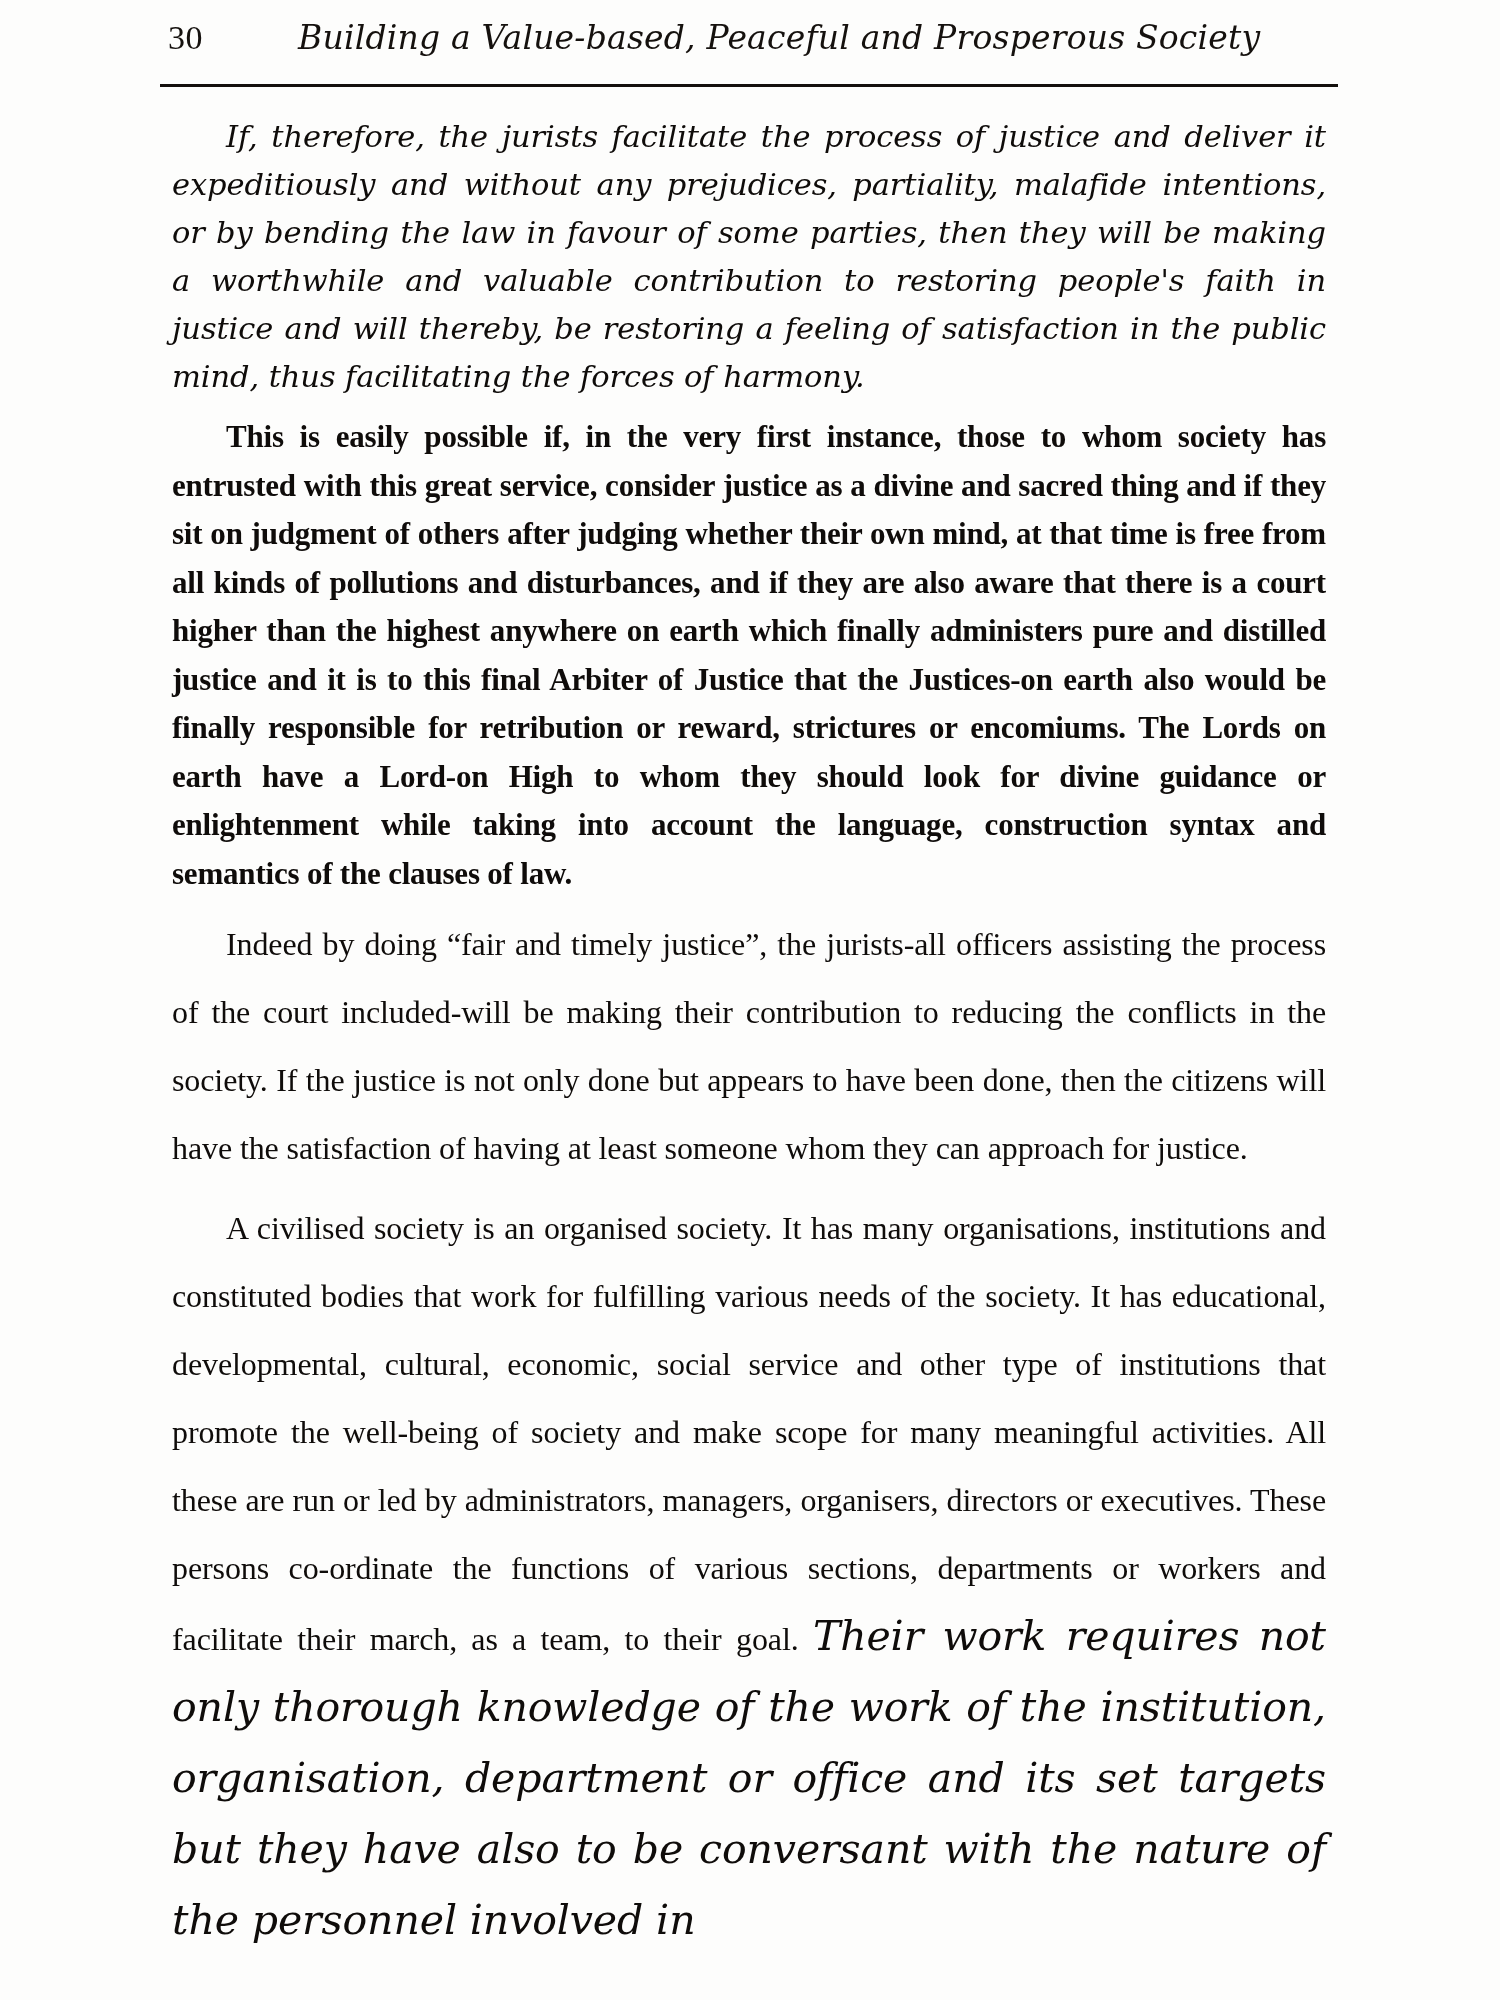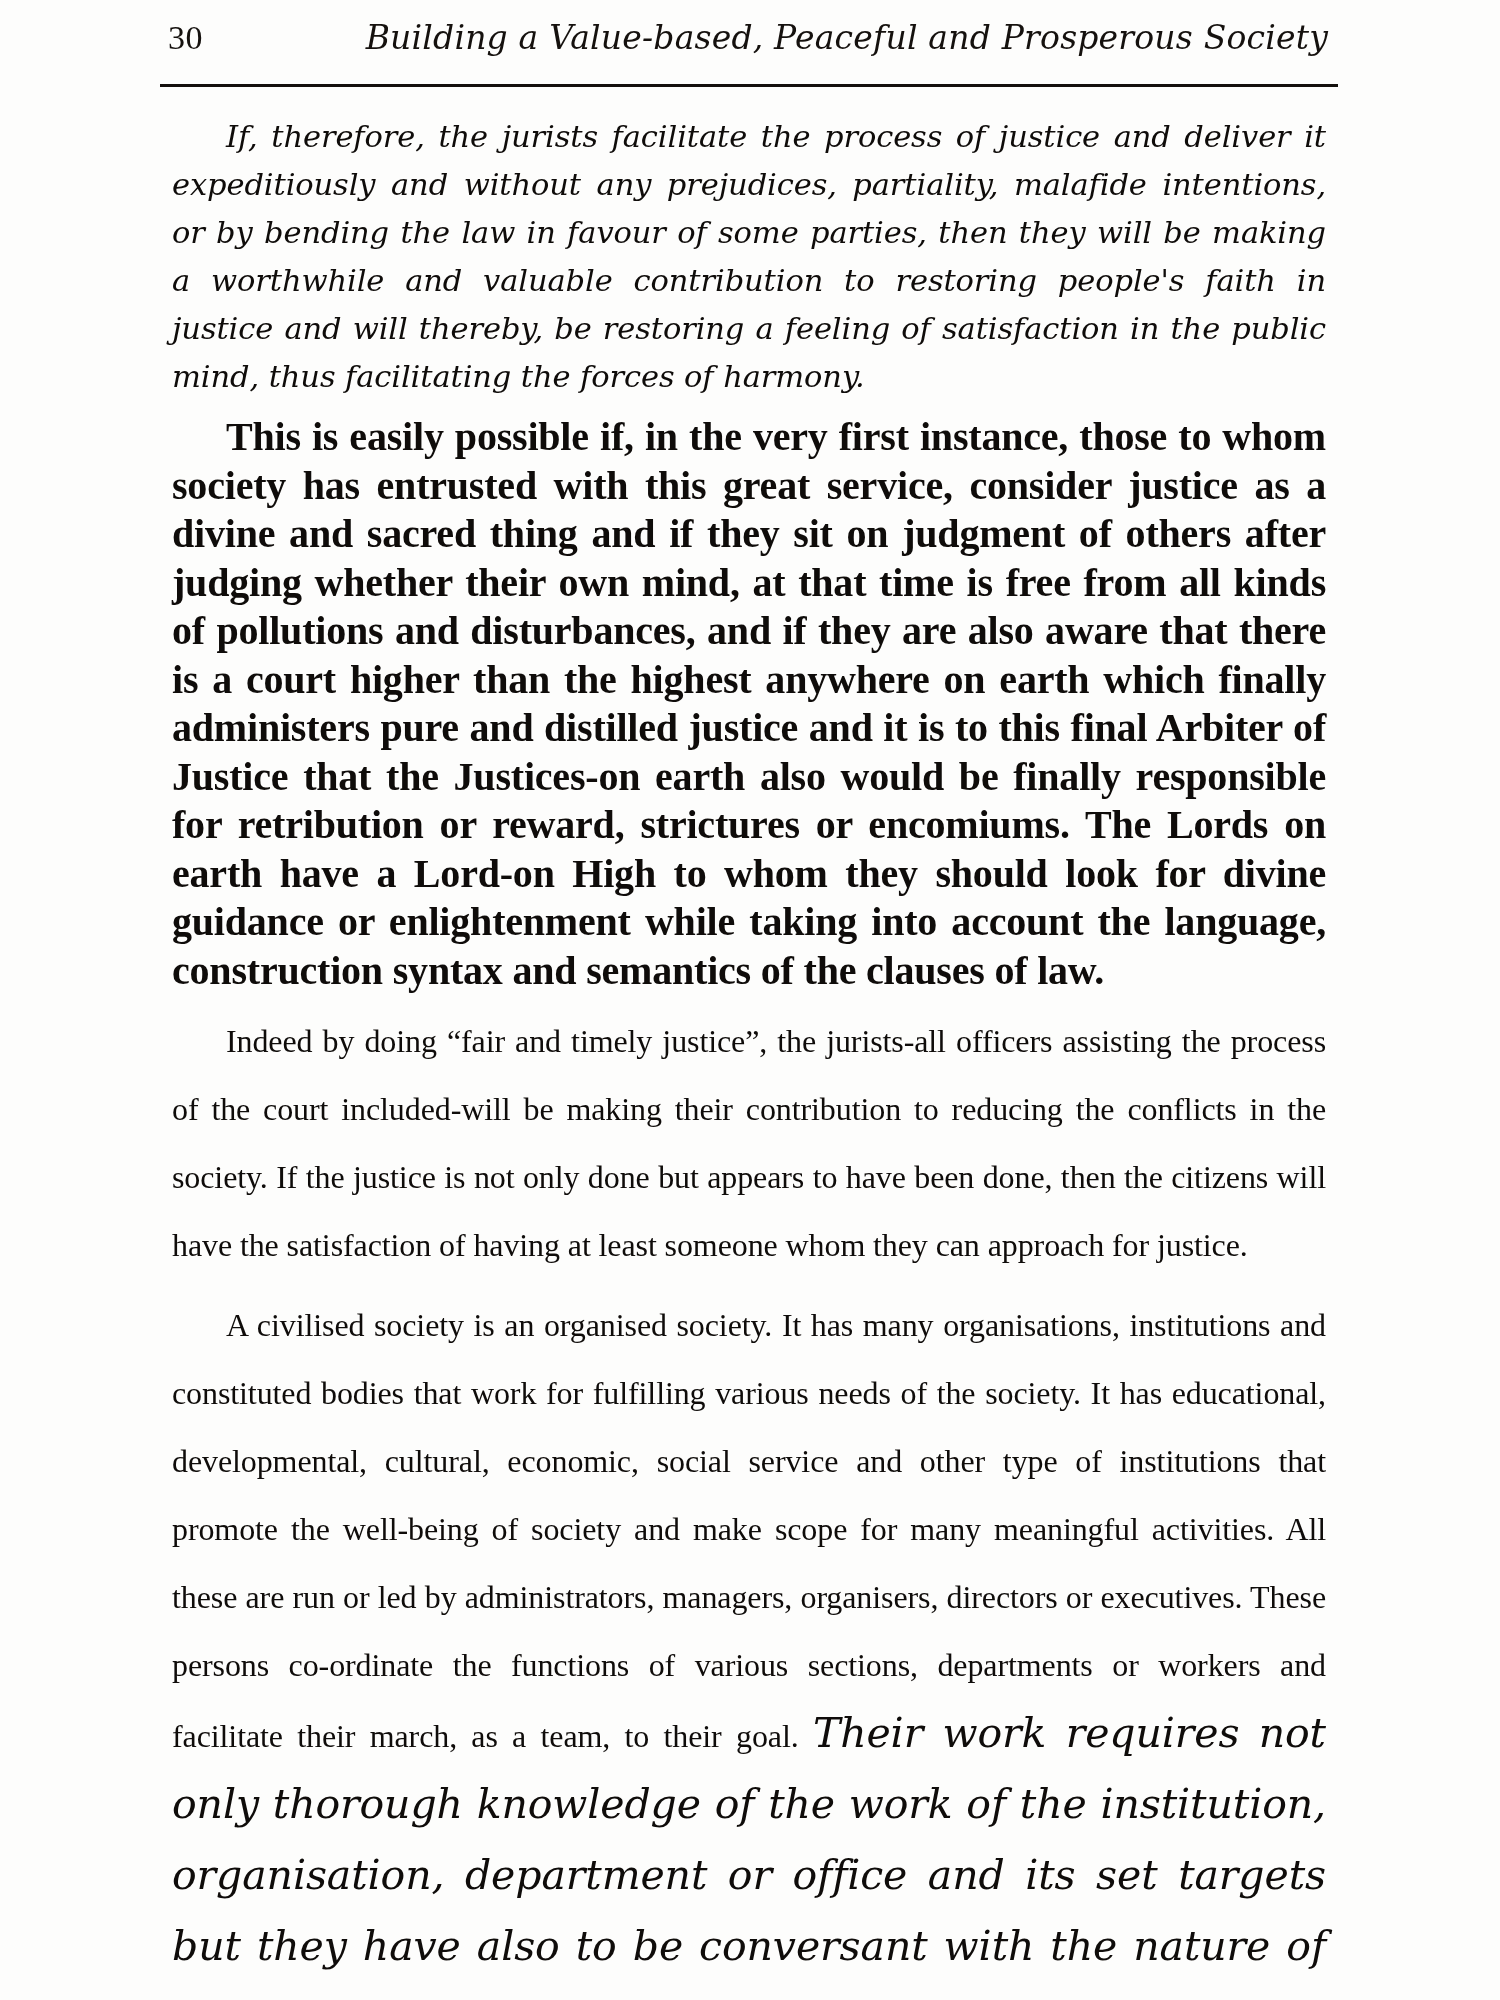--- a/index.html
+++ b/index.html
@@ -40,21 +40,21 @@
     font-size: 34px;
     letter-spacing: 0.5px;
     color: #15110e;
     width: 130px;
     flex: 0 0 130px;
     text-align: left;
     padding-left: 8px;
   }
   .running-head {
     flex: 1 1 auto;
-    text-align: right;
+    text-align: left;
     font-family: "DejaVu Serif", serif;
     font-style: italic;
     font-size: 33px;
     color: #15110e;
     letter-spacing: 0.2px;
     padding-right: 12px;
     white-space: nowrap;
   }
   .rule {
     margin: 4px 0 0 0;
@@ -84,21 +84,21 @@
   .para-italic {
     font-family: "DejaVu Serif", serif;
     font-style: italic;
     font-size: 30.5px;
     line-height: 48px;
     letter-spacing: -0.1px;
   }
   .para-bold {
     font-family: "Liberation Serif", serif;
     font-weight: bold;
-    font-size: 40px;
+    font-size: 31px;
     line-height: 48.5px;
     letter-spacing: -0.2px;
   }
   .para-roman {
     font-family: "Liberation Serif", serif;
     font-size: 32px;
     line-height: 68px;
     letter-spacing: -0.1px;
   }
   .section-heading {

